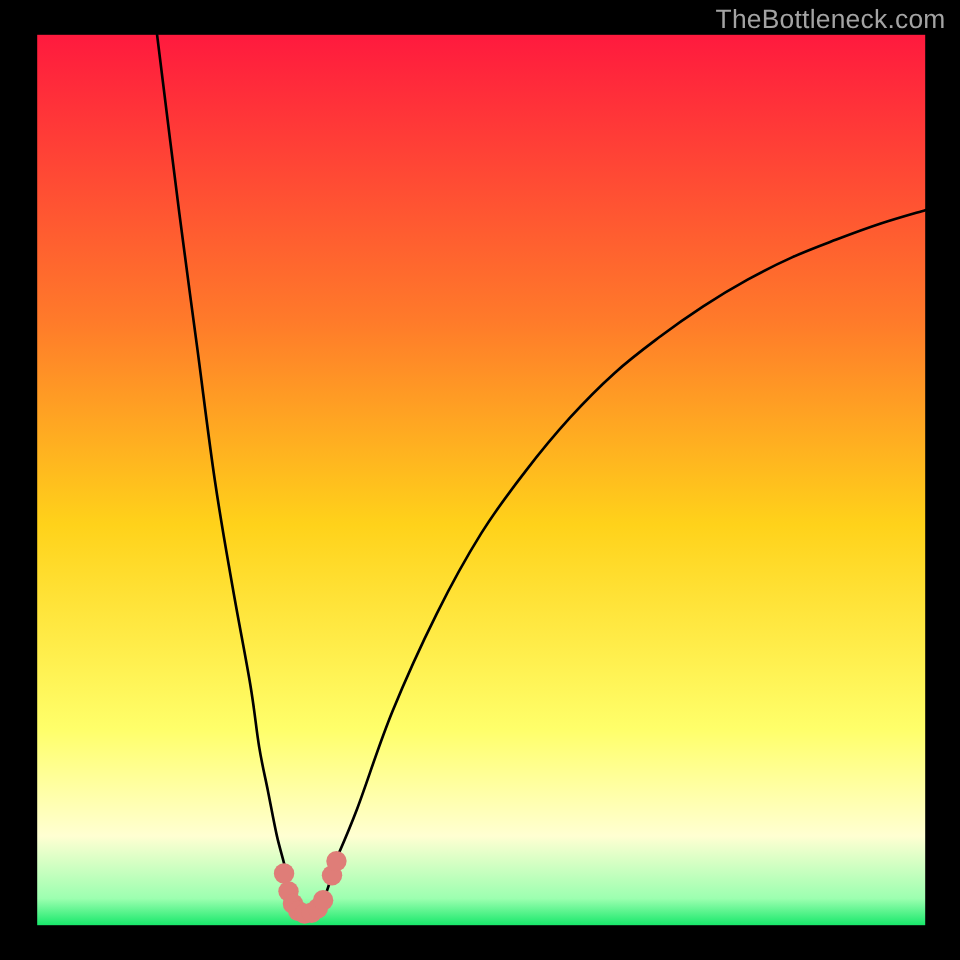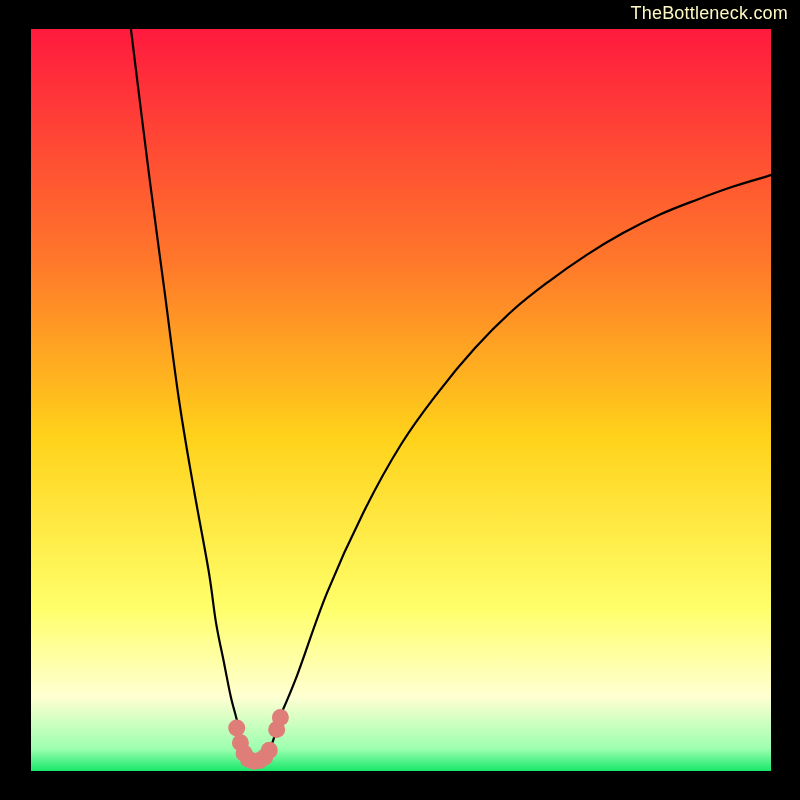--- a/index.html
+++ b/index.html
@@ -16,22 +16,22 @@
     width: 800px;
     height: 800px;
   }
   svg {
     display: block;
   }
   .watermark {
     position: absolute;
     top: 3px;
     right: 12px;
-    font-size: 18px;
-    color: #fef9c3;
+    font-size: 22px;
+    color: #a3a3a3;
     font-weight: 400;
     letter-spacing: 0.2px;
   }
 </style>
 </head>
 <body>
 
 <div class="chart-container">
   <svg id="chart-svg" width="800" height="800" viewBox="0 0 800 800">
     <defs>

